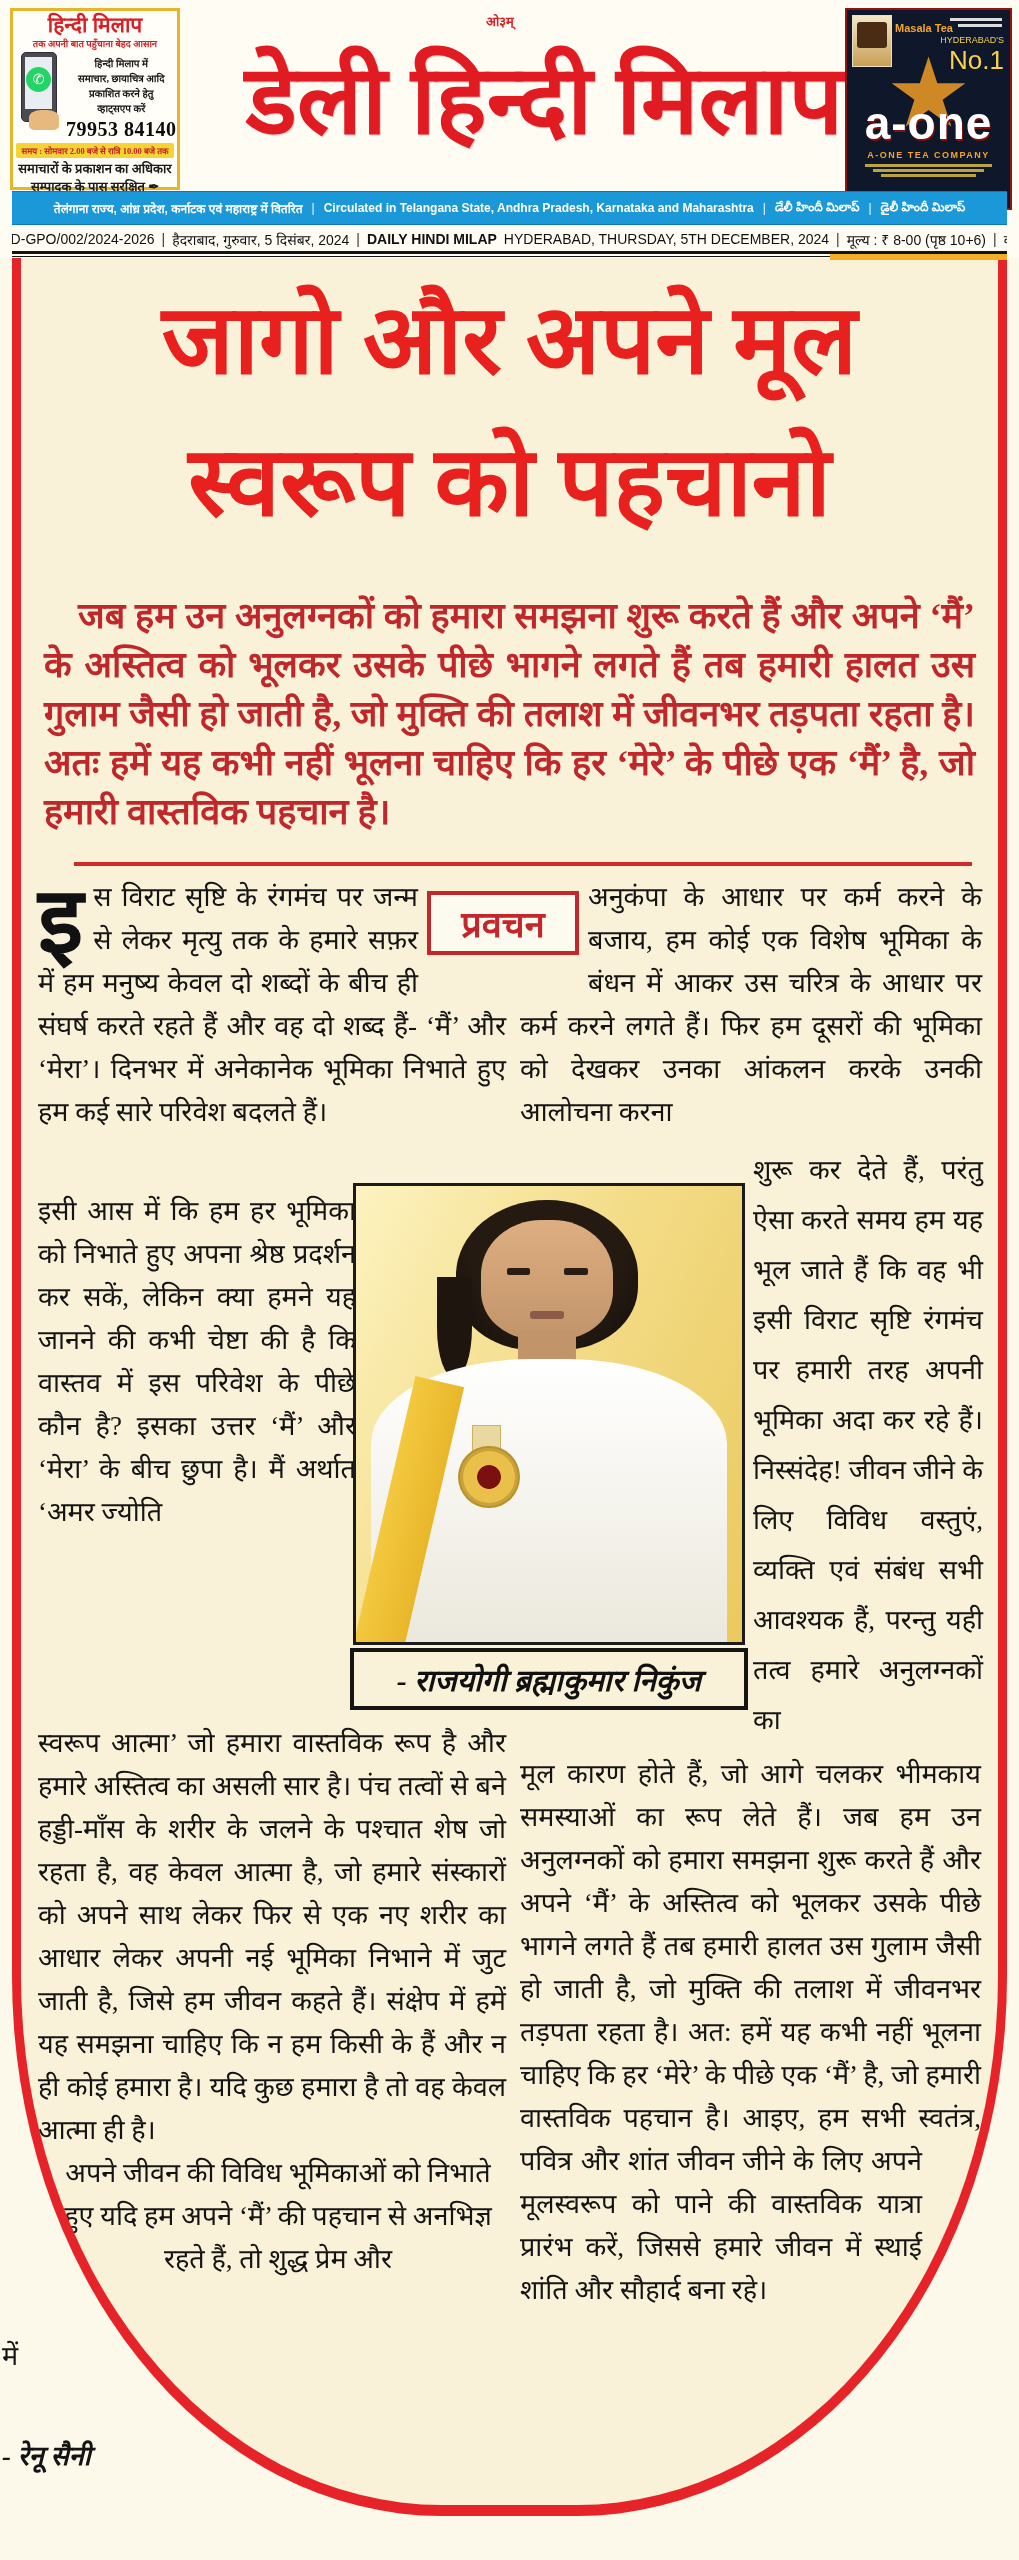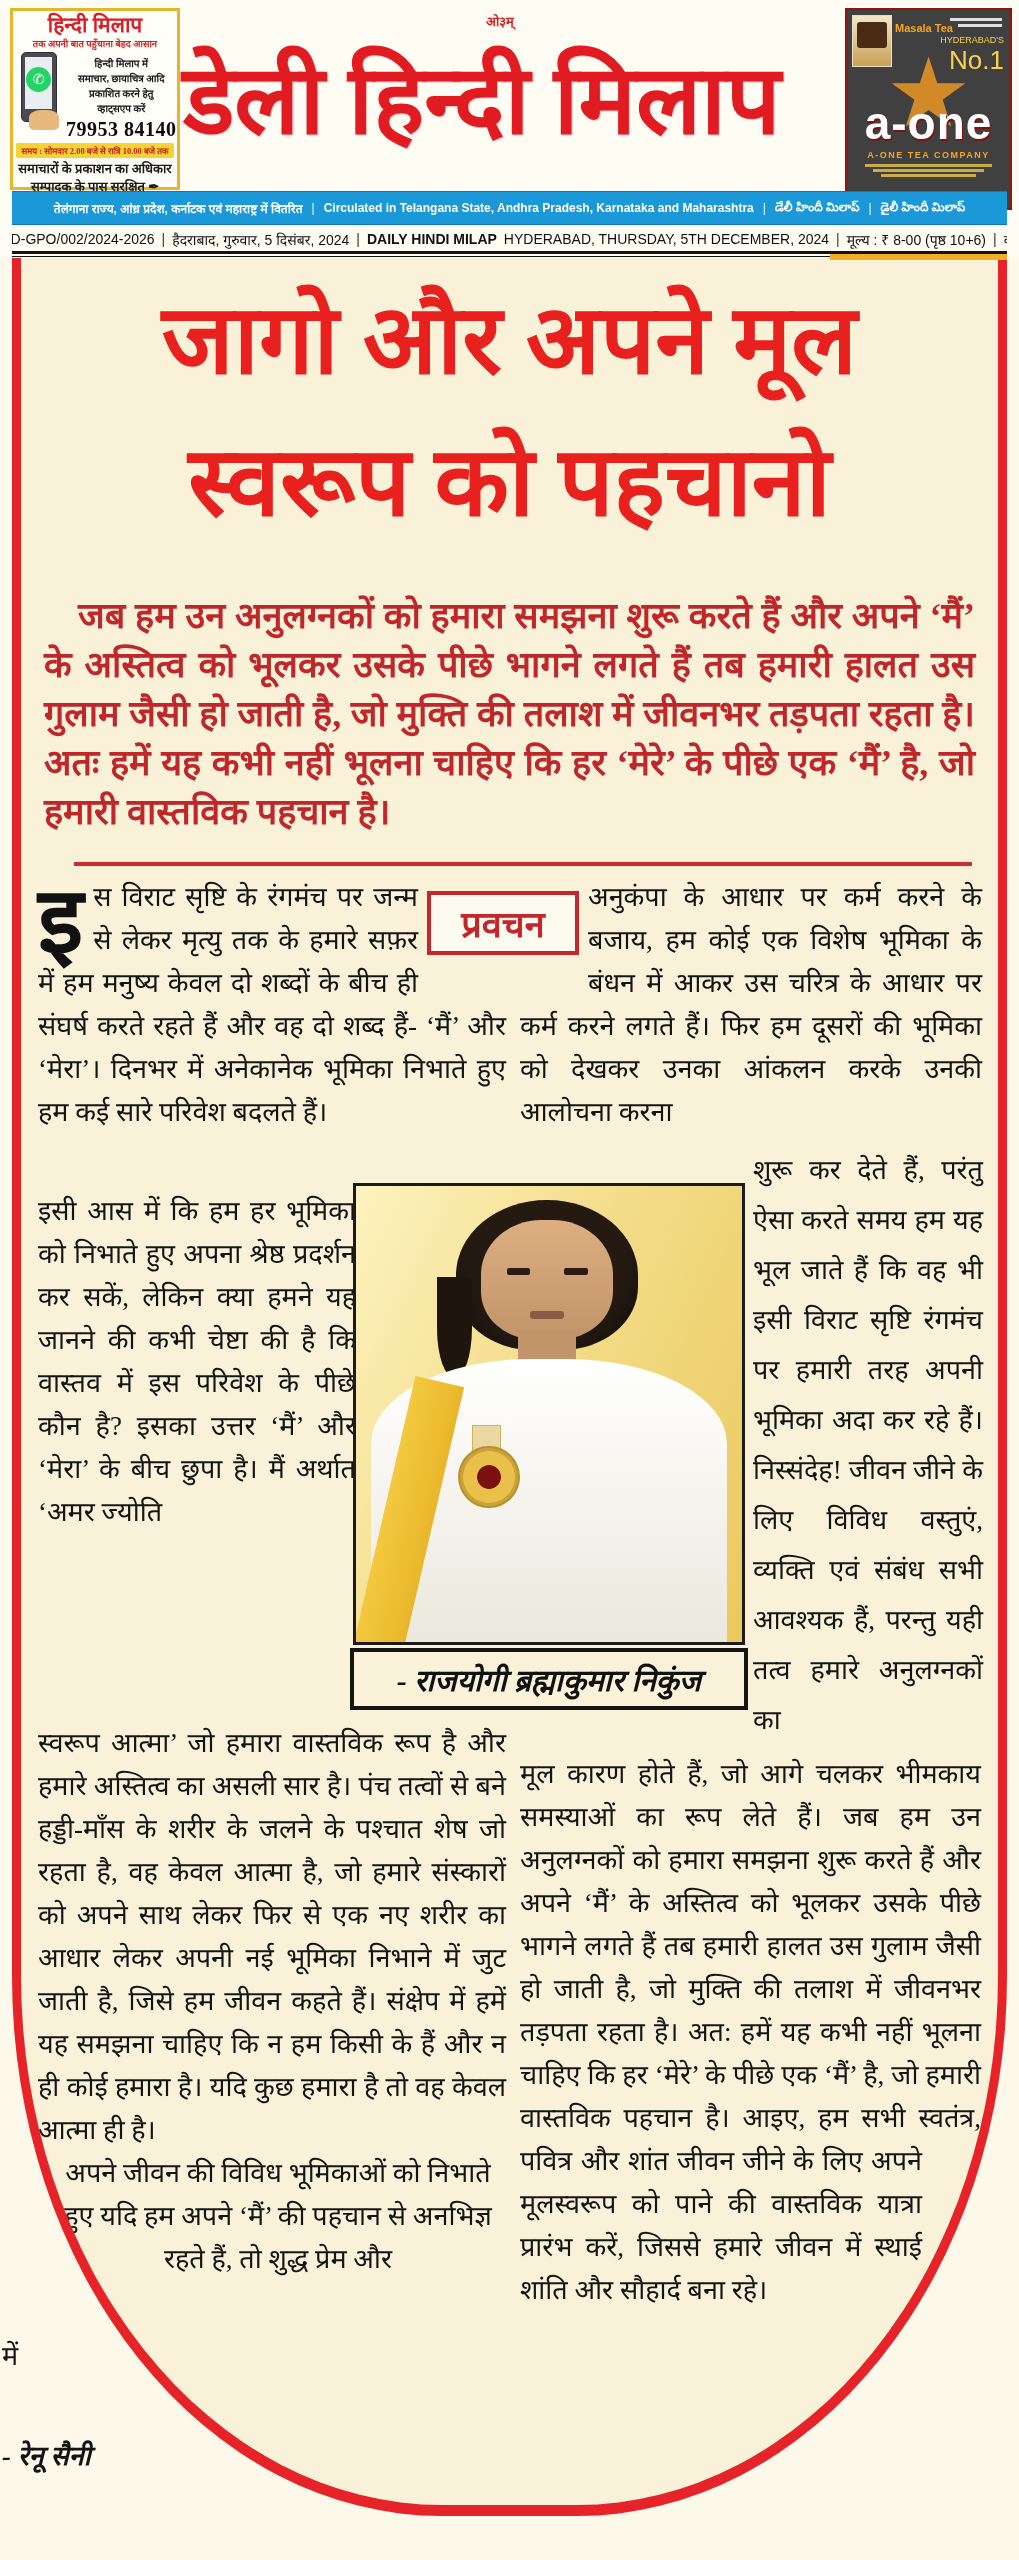--- a/index.html
+++ b/index.html
@@ -4,21 +4,21 @@
 <style>
   html,body{margin:0;padding:0;}
   body{
     width:1019px;height:2560px;position:relative;overflow:hidden;
     background:#fcf8ea;
     font-family:"Liberation Serif","DejaVu Serif",serif;
   }
   
   .header-bg{position:absolute;left:0;top:0;width:1019px;height:258px;background:#fefcf3;}
   .om{position:absolute;left:486px;top:12px;font-size:13px;font-weight:bold;color:#d81f26;}
-  .masthead{position:absolute;left:183px;top:26px;width:660px;text-align:left;
+  .masthead{position:absolute;left:183px;top:26px;width:660px;text-align:right;
     font-size:96px;line-height:150px;font-weight:bold;color:#e01b21;white-space:nowrap;
     text-shadow:1px 1px 0 #f4c9c9;}
   
   .ad-left{position:absolute;left:10px;top:8px;width:170px;height:182px;box-sizing:border-box;
     background:#fffef8;border:3px solid #e5b62c;text-align:center;padding:3px 3px;}
   .adl-title{color:#d81f26;font-size:21px;font-weight:bold;line-height:1.05;}
   .adl-tag{color:#d81f26;font-size:9.5px;font-weight:bold;margin-top:1px;white-space:nowrap;}
   .adl-row{display:flex;margin-top:2px;align-items:flex-start;}
   .phone-g{width:50px;height:84px;position:relative;flex:0 0 auto;}
   .phone-body{position:absolute;left:5px;top:0;width:34px;height:68px;background:#4a4a52;border-radius:5px;border:1px solid #2e2e34;}
@@ -27,21 +27,21 @@
       color:#fff;font-size:14px;line-height:25px;text-align:center;}
   .hand{position:absolute;left:13px;top:58px;width:30px;height:20px;background:#e8b97e;border-radius:40% 40% 20% 20%;}
   .adl-col{flex:1;padding-top:4px;}
   .adl-lines{font-size:10px;color:#1a1a1a;font-weight:bold;line-height:1.5;}
   .adl-phone{font-size:20px;font-weight:bold;color:#0c0c0c;letter-spacing:.5px;margin-top:2px;white-space:nowrap;}
   .adl-timing{background:#f6d335;color:#c02323;font-size:8.5px;font-weight:bold;margin-top:2px;
       padding:2px 0;border-radius:2px;white-space:nowrap;overflow:hidden;}
   .adl-note{font-size:13px;color:#1a1a1a;margin-top:2px;line-height:1.35;font-weight:bold;}
   
   .ad-right{position:absolute;left:845px;top:8px;width:167px;height:202px;box-sizing:border-box;
-    background:#404040;border:2px solid #901410;overflow:hidden;color:#fff;padding-left:48px;}
+    background:#0f172a;border:2px solid #901410;overflow:hidden;color:#fff;padding-left:48px;}
   .ar-pack{position:absolute;left:5px;top:5px;width:38px;height:50px;background:linear-gradient(#f3e6c8,#caa055);border:1px solid #eadfc4;}
   .ar-pack-inner{margin:6px 4px 0 4px;height:26px;background:#4a2c14;border-radius:3px;}
   .ar-masala{position:absolute;left:48px;top:12px;color:#f5a623;font-size:11px;font-weight:bold;font-family:"Liberation Sans",sans-serif;}
   .bar{position:absolute;background:rgba(255,255,255,.85);height:3px;}
   .bar1{right:8px;top:8px;width:52px;}
   .bar2{right:8px;top:14px;width:44px;}
   .ar-no1{position:absolute;right:6px;top:26px;color:#f8d24a;font-size:9px;font-weight:normal;text-align:right;line-height:1.05;font-family:"Liberation Sans",sans-serif;}
   .ar-no1 .big{font-size:26px;display:inline-block;transform:translateY(2px);}
   .ar-star{position:absolute;left:50%;top:84px;transform:translate(-50%,-50%);font-size:96px;color:#d98f26;opacity:.95;line-height:1;}
   .ar-brand{position:absolute;left:0;right:0;top:90px;text-align:center;font-size:46px;font-weight:bold;color:#fff;

